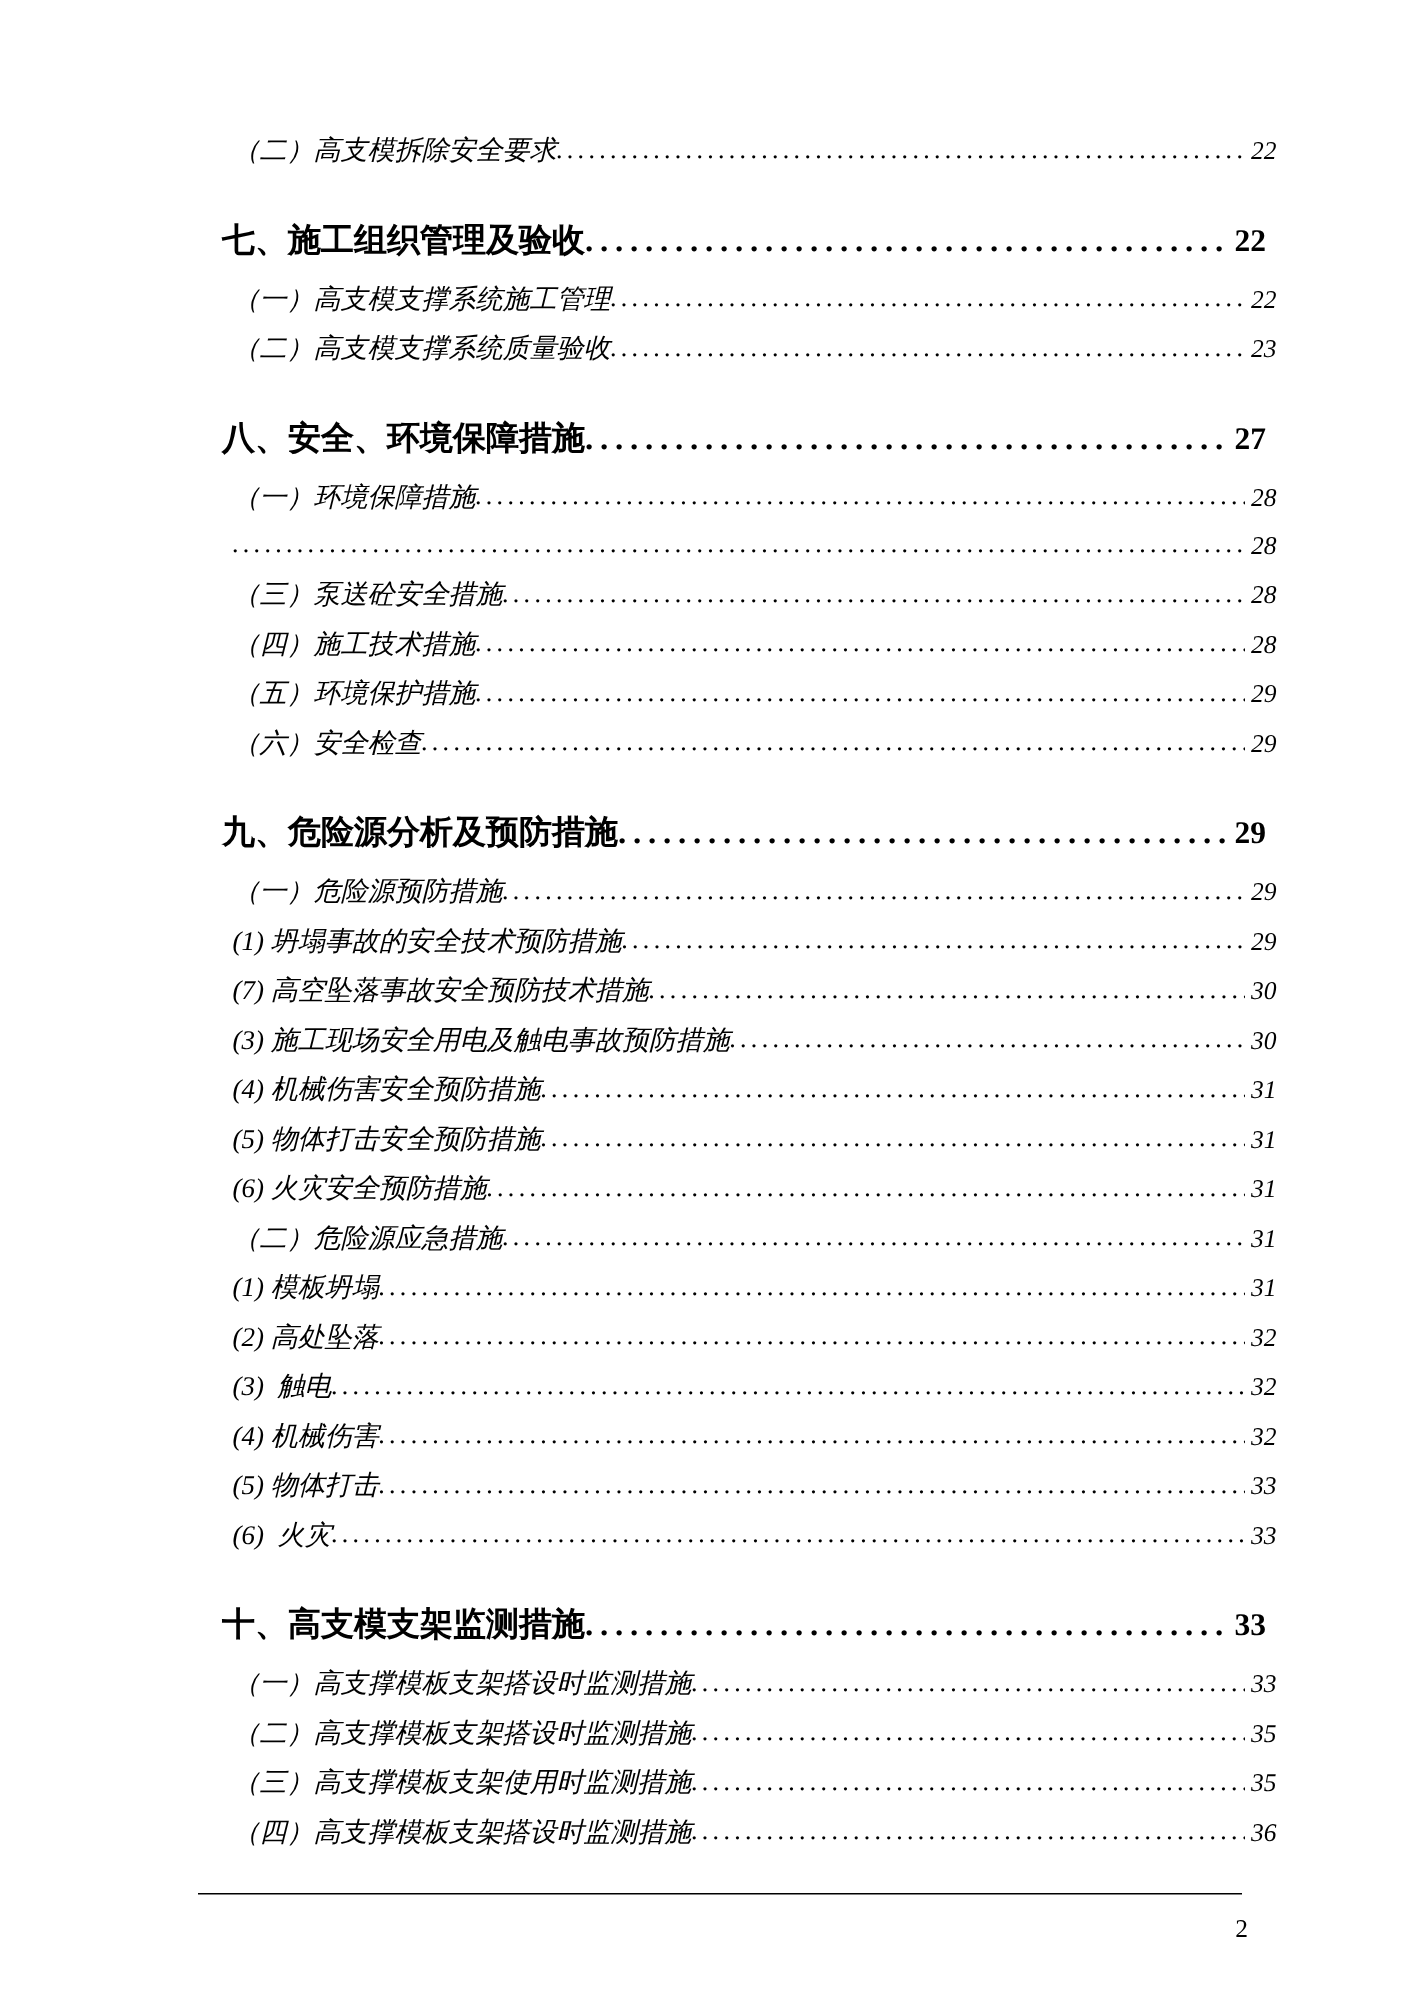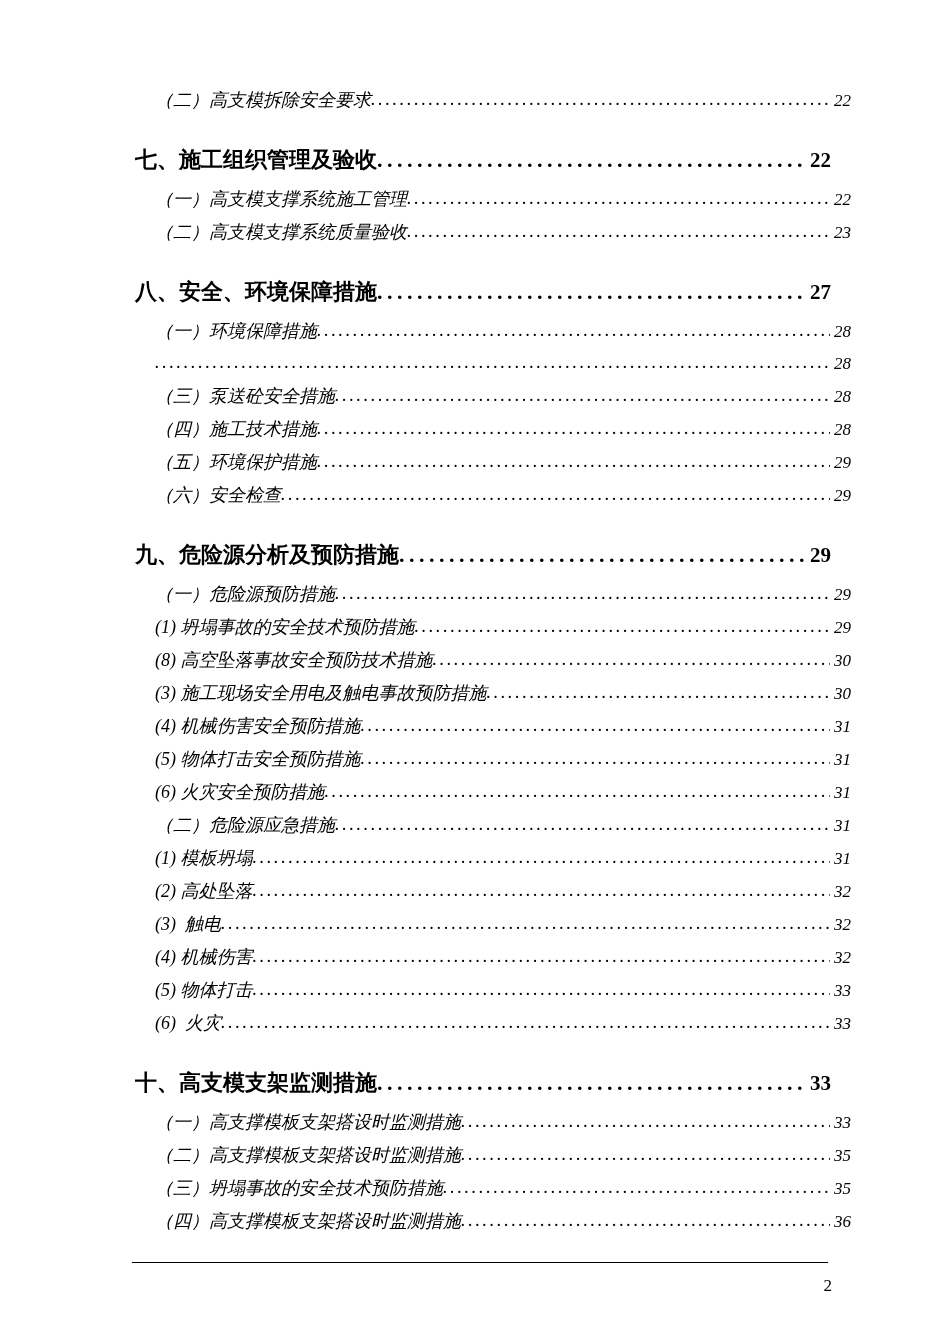--- a/index.html
+++ b/index.html
@@ -54,21 +54,21 @@
   }
 
   .row .pageno {
     flex: 0 0 auto;
     text-align: right;
     white-space: pre;
   }
 
   
   .lvl1 {
-    margin-left: 3px;
+    margin-left: 16px;
     font-size: 22px;
     font-weight: bold;
     line-height: 46px;
     letter-spacing: 0px;
   }
   .lvl1 .leader::after {
     content: ". . . . . . . . . . . . . . . . . . . . . . . . . . . . . . . . . . . . . . . . . . . . . . . . . . . . . . . . . . . . . . . . . . . . . . . . . . . . . . . . . . . . . .";
     display: block;
     font-size: 22px;
     font-weight: bold;
@@ -198,21 +198,21 @@
         <span class="label">（一）危险源预防措施</span>
         <span class="leader"></span>
         <span class="pageno">29</span>
       </div>
       <div class="row lvl2">
         <span class="label">(1) 坍塌事故的安全技术预防措施</span>
         <span class="leader"></span>
         <span class="pageno">29</span>
       </div>
       <div class="row lvl2">
-        <span class="label">(8) 高空坠落事故安全预防技术措施</span>
+        <span class="label">(7) 高空坠落事故安全预防技术措施</span>
         <span class="leader"></span>
         <span class="pageno">30</span>
       </div>
       <div class="row lvl2">
         <span class="label">(3) 施工现场安全用电及触电事故预防措施</span>
         <span class="leader"></span>
         <span class="pageno">30</span>
       </div>
       <div class="row lvl2">
         <span class="label">(4) 机械伤害安全预防措施</span>
@@ -273,21 +273,21 @@
         <span class="label">（一）高支撑模板支架搭设时监测措施</span>
         <span class="leader"></span>
         <span class="pageno">33</span>
       </div>
       <div class="row lvl2">
         <span class="label">（二）高支撑模板支架搭设时监测措施</span>
         <span class="leader"></span>
         <span class="pageno">35</span>
       </div>
       <div class="row lvl2">
-        <span class="label">（三）坍塌事故的安全技术预防措施</span>
+        <span class="label">（三）高支撑模板支架使用时监测措施</span>
         <span class="leader"></span>
         <span class="pageno">35</span>
       </div>
       <div class="row lvl2">
         <span class="label">（四）高支撑模板支架搭设时监测措施</span>
         <span class="leader"></span>
         <span class="pageno">36</span>
       </div>
     </div>
 

